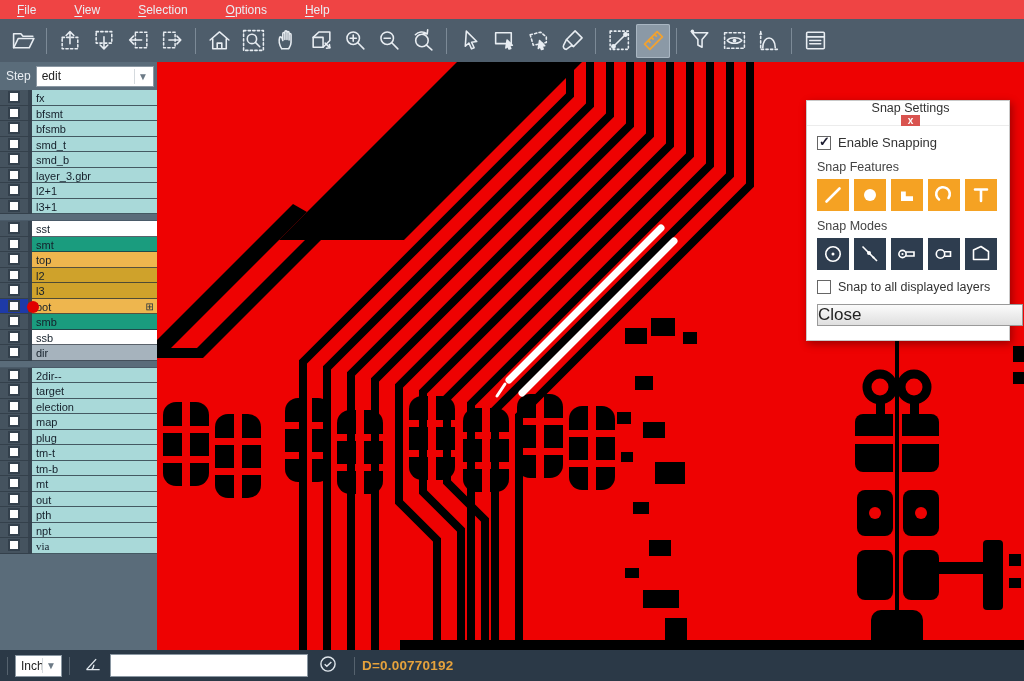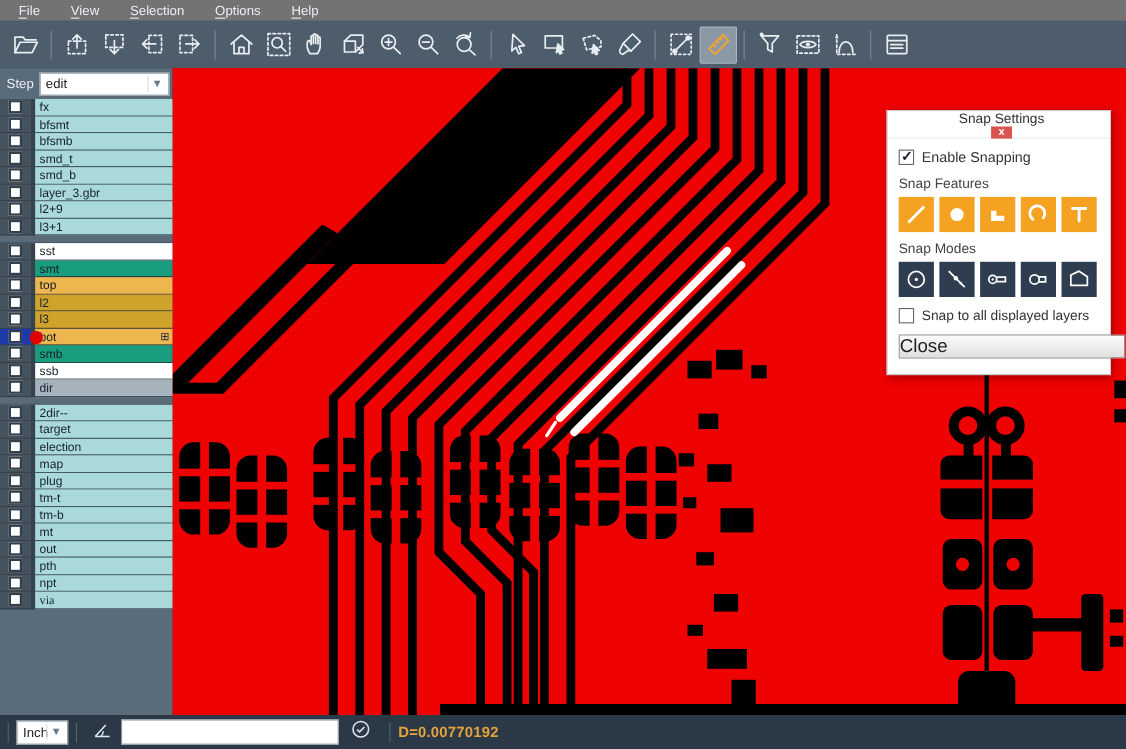--- a/index.html
+++ b/index.html
@@ -2,21 +2,21 @@
 <html><head>
 <meta charset="utf-8">
 <style>
   * { margin:0; padding:0; box-sizing:border-box; }
   html,body { width:1024px; height:681px; overflow:hidden;
     font-family:"Liberation Sans", sans-serif; background:#1c2634; }
   #app { position:relative; width:1024px; height:681px; }
 
   
   #menubar { position:absolute; left:0; top:0; width:1024px; height:19px;
-    background:#737373; display:flex; align-items:center; padding-left:8px; gap:10px; }
+    background:#ef4444; display:flex; align-items:center; padding-left:8px; gap:20px; }
   .menu-item { color:#e9eef3; font-size:12px; padding:2px 9px; cursor:default; }
   .menu-item u { text-decoration:underline; text-underline-offset:2px; }
 
   
   #toolbar { position:absolute; left:0; top:19px; width:1024px; height:43px;
     background:#4e5d6b; display:flex; align-items:center; padding-left:6px; }
   .tb-btn { width:34px; height:34px; display:flex; align-items:center; justify-content:center;
     border-radius:2px; flex:0 0 auto; }
   .tb-btn svg { width:25px; height:25px; }
   .tb-btn.active { background:#8b99a6; box-shadow:inset 0 0 0 1px #a9b6c2; }
@@ -300,21 +300,21 @@
             <span class="cb"></span>
           </div>
           <div class="gutter"></div>
           <div class="name-cell" style="background: rgb(169, 217, 217);">layer_3.gbr</div>
         </div>
         <div class="layer-row">
           <div class="cb-cell">
             <span class="cb"></span>
           </div>
           <div class="gutter"></div>
-          <div class="name-cell" style="background: rgb(169, 217, 217);">l2+9</div>
+          <div class="name-cell" style="background: rgb(169, 217, 217);">l2+1</div>
         </div>
         <div class="layer-row">
           <div class="cb-cell">
             <span class="cb"></span>
           </div>
           <div class="gutter"></div>
           <div class="name-cell" style="background: rgb(169, 217, 217);">l3+1</div>
         </div>
         <div class="group-sep"></div>
         <div class="layer-row">

